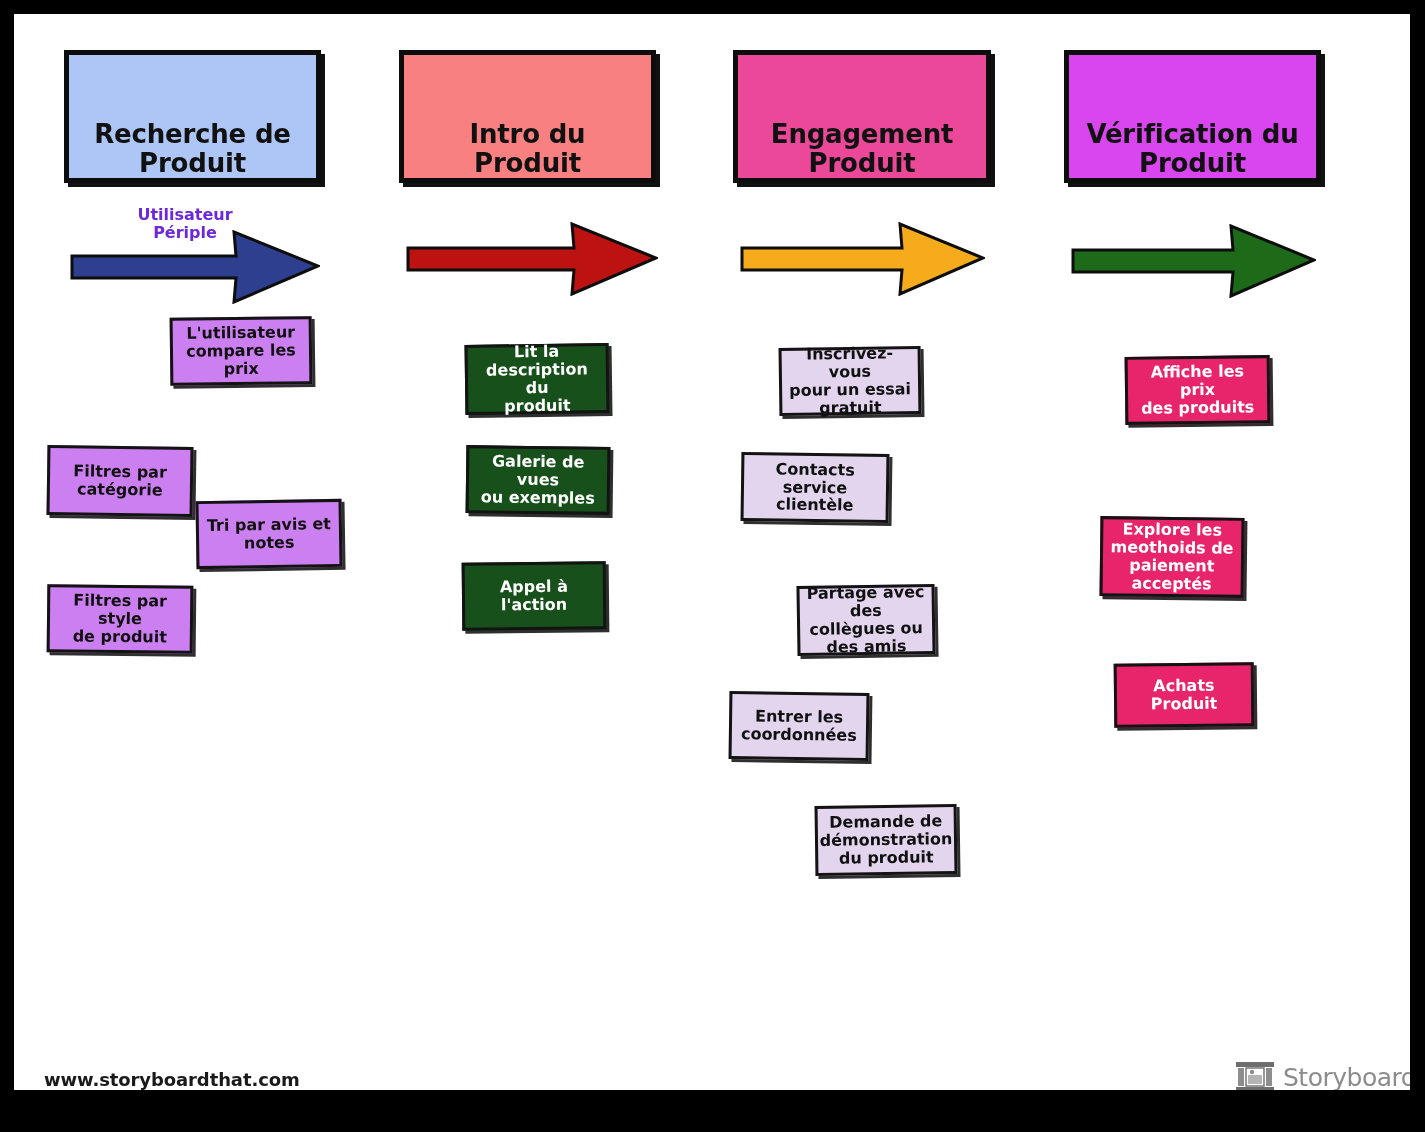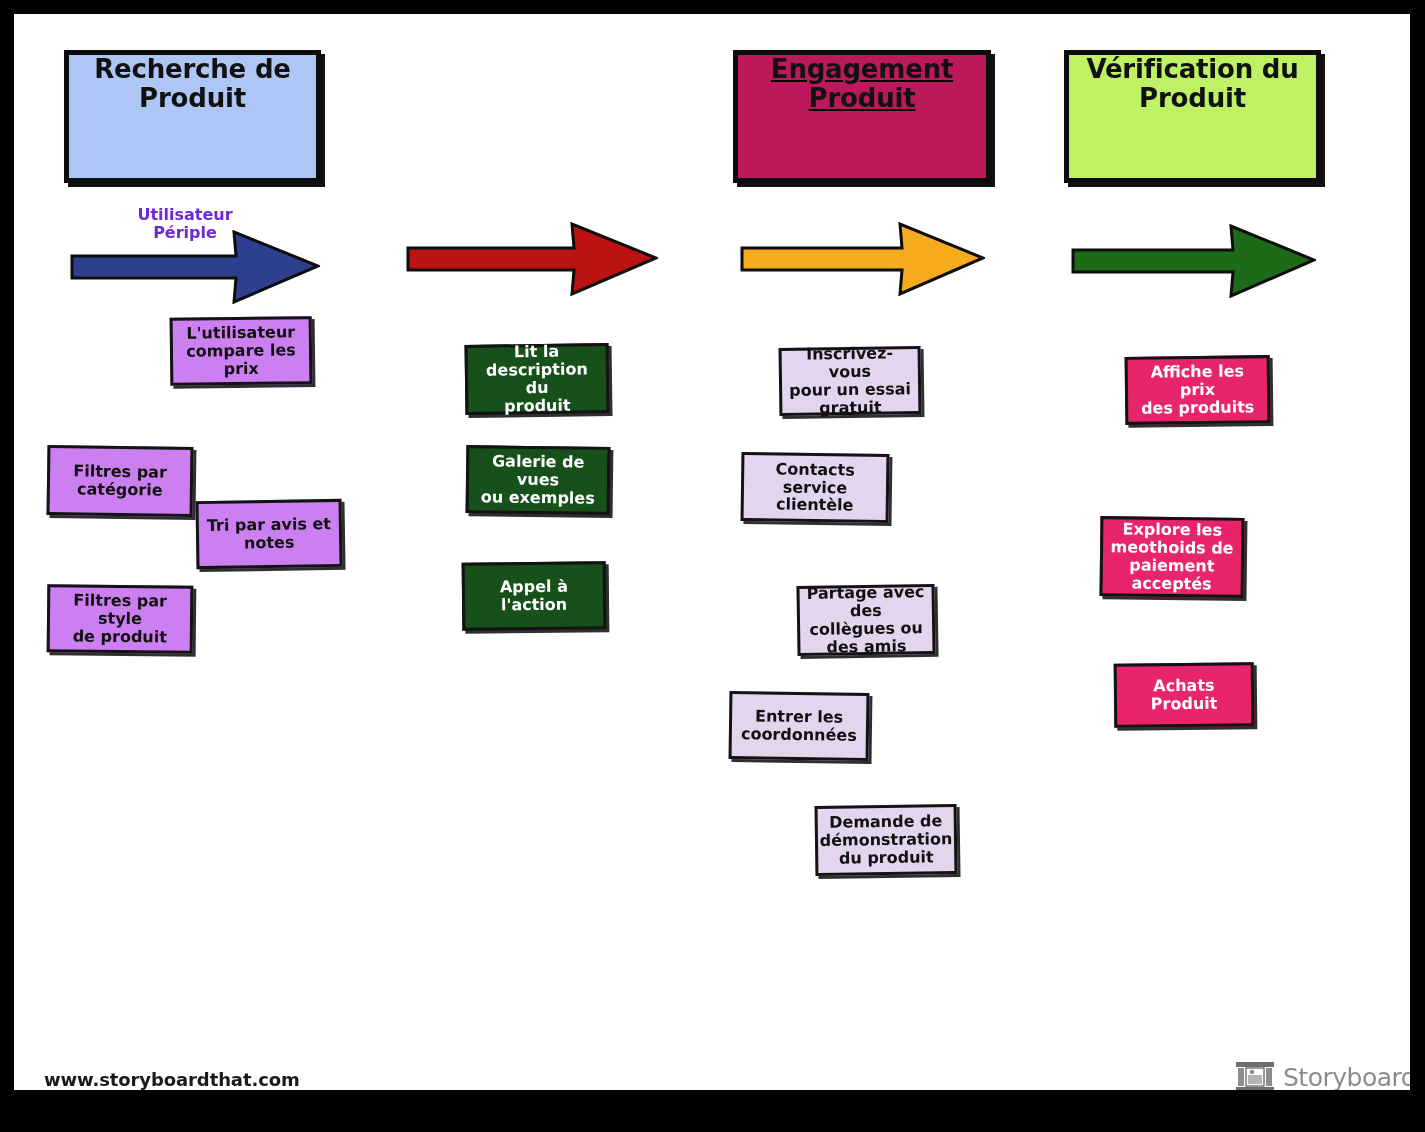--- a/index.html
+++ b/index.html
@@ -15,21 +15,21 @@
     width:1396px;height:1076px;
     background:#ffffff;
     overflow:hidden;
   }
 
   
   .phase-box{
     position:absolute;
     border:5px solid #0c0c0c;
     box-sizing:border-box;
-    display:flex;align-items:flex-start;justify-content:center;
+    display:flex;align-items:flex-end;justify-content:center;
     text-align:center;
     box-shadow:4px 4px 0 #111;
   }
   .phase-label{
     font-weight:bold;
     font-size:26px;
     line-height:1.12;
     color:#111111;
     letter-spacing:-0.2px;
     padding:0 8px;
@@ -111,41 +111,44 @@
     </div>
     <div class="note light" style="left:182px;top:486px;width:146px;height:68px;background:#cc7ff0;transform:rotate(-0.9deg);">
       <div class="note-text">Tri par avis et
 notes</div>
     </div>
     <div class="note light" style="left:33px;top:571px;width:146px;height:68px;background:#cc7ff0;transform:rotate(0.6deg);">
       <div class="note-text">Filtres par style
 de produit</div>
     </div>
 
+    <div class="phase-box" style="left:385px;top:36px;width:257px;height:133px;background:#f98080;">
+      <div class="phase-label">Intro du Produit</div>
+    </div>
 
     <div class="arrow-wrap" style="left:392px;top:208px;width:252px;height:74px;">
       <svg width="252" height="74" viewBox="0 0 252 74">
         <polygon points="2,26 168,26 166,2 250,36 166,72 168,48 2,48" fill="#bc1212" stroke="#0d0d0d" stroke-width="3" stroke-linejoin="miter"></polygon>
       </svg>
     </div>
 
     <div class="note dark" style="left:451px;top:330px;width:144px;height:70px;background:#17501a;transform:rotate(-0.8deg);">
       <div class="note-text">Lit la
 description du
 produit</div>
     </div>
     <div class="note dark" style="left:452px;top:432px;width:144px;height:68px;background:#17501a;transform:rotate(0.7deg);">
       <div class="note-text">Galerie de vues
 ou exemples</div>
     </div>
     <div class="note dark" style="left:448px;top:548px;width:144px;height:68px;background:#17501a;transform:rotate(-0.6deg);">
       <div class="note-text">Appel à l'action</div>
     </div>
 
-    <div class="phase-box" style="left:719px;top:36px;width:258px;height:133px;background:#be185d;text-decoration:underline;">
+    <div class="phase-box" style="left:719px;top:36px;width:258px;height:133px;background:#ec4899;">
       <div class="phase-label">Engagement
 Produit</div>
     </div>
 
     <div class="arrow-wrap" style="left:726px;top:208px;width:245px;height:74px;">
       <svg width="245" height="74" viewBox="0 0 245 74">
         <polygon points="2,26 162,26 160,2 243,36 160,72 162,48 2,48" fill="#f5ab1c" stroke="#0d0d0d" stroke-width="3" stroke-linejoin="miter"></polygon>
       </svg>
     </div>
 
@@ -166,21 +169,21 @@
     <div class="note light" style="left:715px;top:678px;width:140px;height:68px;background:#e4d5ef;transform:rotate(0.8deg);">
       <div class="note-text">Entrer les
 coordonnées</div>
     </div>
     <div class="note light" style="left:801px;top:791px;width:142px;height:70px;background:#e4d5ef;transform:rotate(-0.8deg);">
       <div class="note-text">Demande de
 démonstration
 du produit</div>
     </div>
 
-    <div class="phase-box" style="left:1050px;top:36px;width:257px;height:133px;background:#bef264;">
+    <div class="phase-box" style="left:1050px;top:36px;width:257px;height:133px;background:#d946ef;">
       <div class="phase-label">Vérification du
 Produit</div>
     </div>
 
     <div class="arrow-wrap" style="left:1057px;top:210px;width:245px;height:74px;">
       <svg width="245" height="74" viewBox="0 0 245 74">
         <polygon points="2,26 162,26 160,2 243,36 160,72 162,48 2,48" fill="#1d6b18" stroke="#0d0d0d" stroke-width="3" stroke-linejoin="miter"></polygon>
       </svg>
     </div>
 

